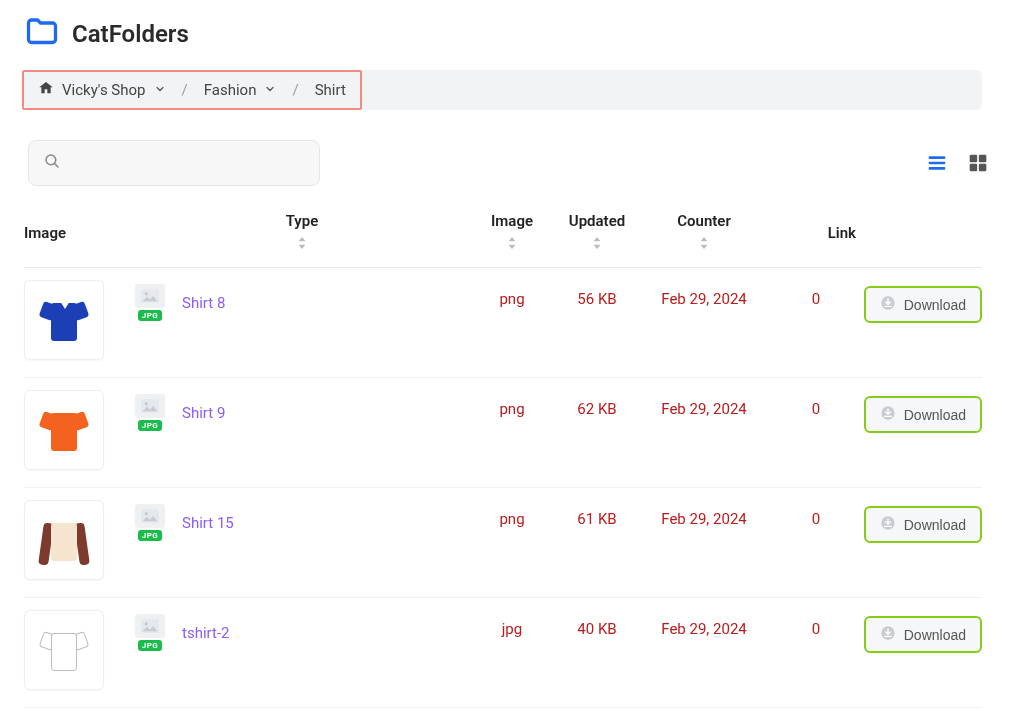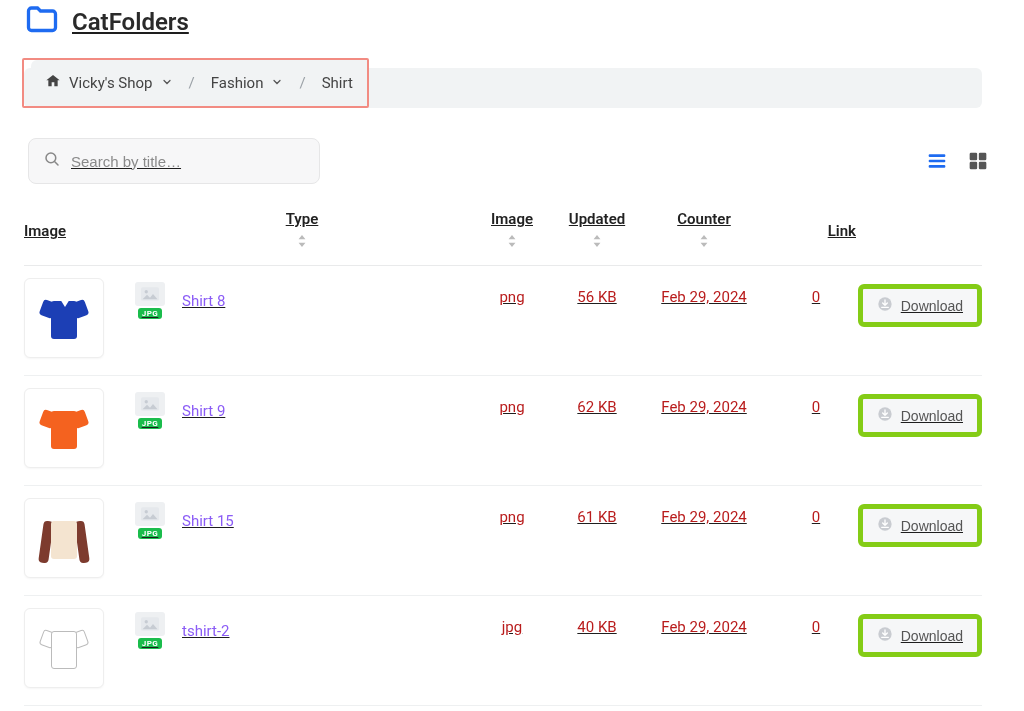--- a/index.html
+++ b/index.html
@@ -4,21 +4,21 @@
 <style>
   * { box-sizing: border-box; margin: 0; padding: 0; }
   body {
     font-family: -apple-system, BlinkMacSystemFont, "Segoe UI", Roboto, Helvetica, Arial, sans-serif;
     background: #fff;
     color: #1e1e1e;
     width: 1024px;
     height: 711px;
     overflow: hidden;
   }
-  .wrap { padding: 2px 20px 0 24px; text-decoration: underline; }
+  .wrap { padding: 14px 20px 0 24px; }
   .header {
     display: flex;
     align-items: center;
     gap: 12px;
     padding: 0 0 16px 0;
   }
   .logo-icon svg { width: 36px; height: 36px; }
   .brand {
     font-size: 24px;
     font-weight: 600;
@@ -45,24 +45,23 @@
     padding-left: 310px;
     width: 958px;
     position: relative;
     z-index: 1;
   }
   .breadcrumb-inner {
     display: flex;
     align-items: center;
     gap: 10px;
     padding: 8px 14px;
-    height: 46px;
+    height: 36px;
     background: #f1f3f4;
     border-radius: 6px 0 0 6px;
-    margin-left: 7px;
   }
   .bc-item {
     display: inline-flex;
     align-items: center;
     gap: 8px;
     color: #444;
     font-size: 15px;
     cursor: pointer;
   }
   .bc-sep { color: #9aa0a6; font-size: 15px; margin: 0 6px; }
@@ -146,21 +145,21 @@
   .file-ic .tag {
     background:#1abc4b; color:#fff; font-size:8px; font-weight:700;
     border-radius:3px; padding:1px 4px; letter-spacing:0.5px;
   }
   .title-text { font-size: 15px; color:#8b5cf6; }
   .cell { font-size: 15px; color:#b91c1c; padding-top:10px; }
   .cell.center { text-align:center; }
   .link-cell { display:flex; justify-content:flex-end; padding-top:6px; }
   .dl-btn {
     display:inline-flex; align-items:center; gap:8px;
-    border:5px solid #84cc16; border-radius:6px;
+    border:2px solid #84cc16; border-radius:6px;
     background:#f6f7f8; color:#555;
     font-size:14px; font-weight:500;
     padding:7px 14px; cursor:pointer;
   }
   .dl-btn svg { width:16px; height:16px; }
 
   
   .tee { width:50px; height:50px; position:relative; }
   .tee-body { position:absolute; left:12px; top:8px; width:26px; height:38px; border-radius:3px;}
   .tee-sl { position:absolute; top:8px; width:14px; height:16px; border-radius:3px; }
@@ -219,21 +218,20 @@
   <div class="breadcrumb-bar"></div>
 
   <div class="toolbar">
     <div class="search">
       <span>
         <svg width="18" height="18" viewBox="0 0 24 24" fill="none">
             <circle cx="10.5" cy="10.5" r="6.5" stroke="#888" stroke-width="2"></circle>
             <path d="m20 20-4.3-4.3" stroke="#888" stroke-width="2" stroke-linecap="round"></path>
           </svg>
       </span>
-      <input type="text" placeholder="Search by title…" style="">
     </div>
     <div class="view-toggle">
       <span class="view-btn">
         <svg width="22" height="20" viewBox="0 0 24 24">
             <rect x="2" y="4" width="20" height="3.2" rx="1.2" fill="#1e6bf1"></rect>
             <rect x="2" y="10.4" width="20" height="3.2" rx="1.2" fill="#1e6bf1"></rect>
             <rect x="2" y="16.8" width="20" height="3.2" rx="1.2" fill="#1e6bf1"></rect>
           </svg>
       </span>
       <span class="view-btn">

